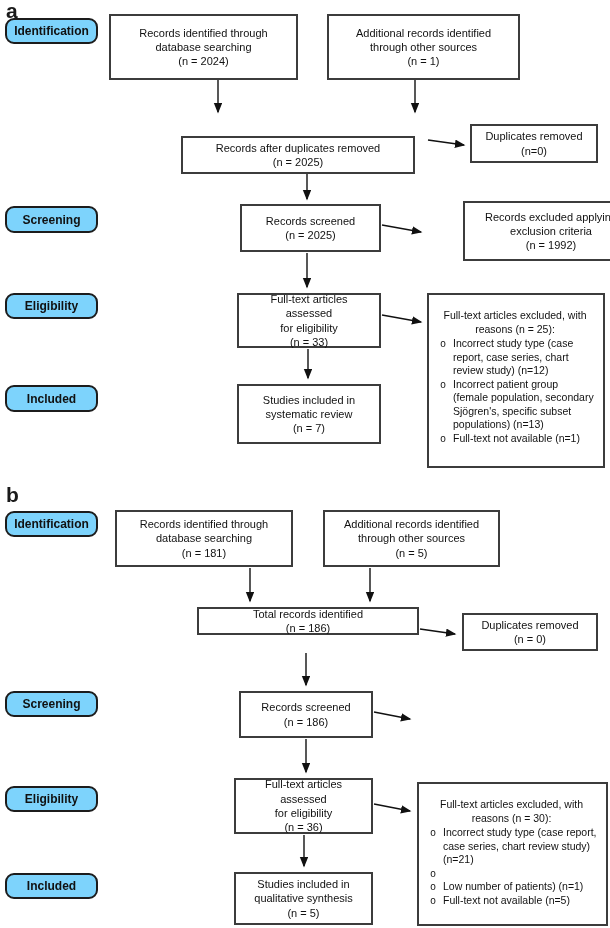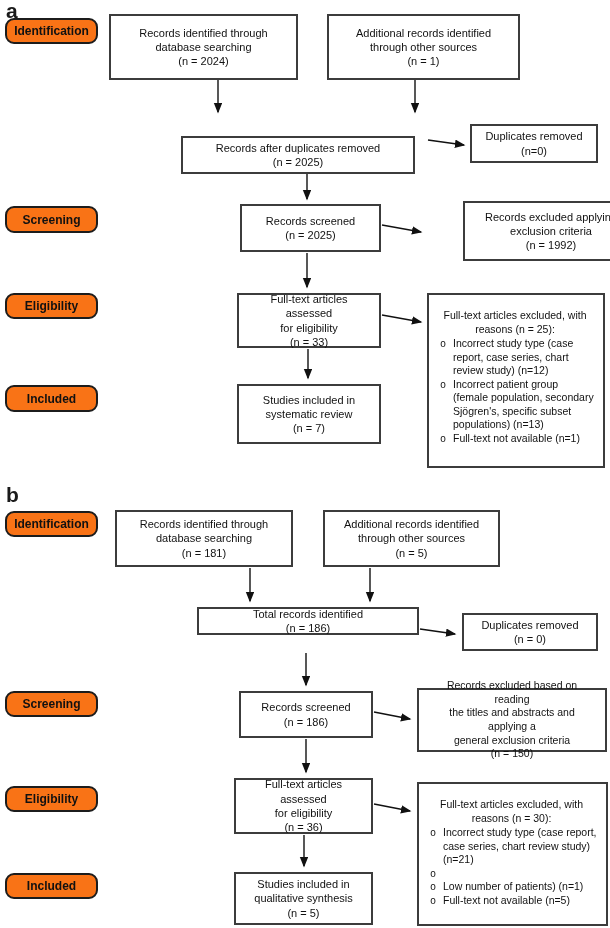--- a/index.html
+++ b/index.html
@@ -4,21 +4,21 @@
 <style>
   html,body{margin:0;padding:0;background:#ffffff;}
   #canvas{
     position:relative;width:610px;height:928px;background:#ffffff;
     font-family:"Liberation Sans",sans-serif;color:#111;overflow:hidden;
   }
   .panel-letter{
     position:absolute;font-size:21px;font-weight:bold;color:#1a1a1a;line-height:1;
   }
   .stage-label{
-    position:absolute;background:#f97316;border:2px solid #1c1c1c;border-radius:9px;
+    position:absolute;background:#7dd3fc;border:2px solid #1c1c1c;border-radius:9px;
     display:flex;align-items:center;justify-content:center;
     font-size:12px;font-weight:bold;box-sizing:border-box;text-align:center;
   }
   .flow-box{
     position:absolute;background:#ffffff;border:2px solid #3c3c3c;
     display:flex;align-items:center;justify-content:center;
     font-size:11px;line-height:1.3;text-align:center;white-space:pre-line;
     box-sizing:border-box;padding:2px 12px;z-index:2;
   }
   .reason-box{
@@ -123,24 +123,20 @@
 (n = 5)</div>
 
   <div class="flow-box" style="left:197px;top:607px;width:222px;height:28px;">Total records identified
 (n = 186)</div>
   <div class="flow-box" style="left:462px;top:613px;width:136px;height:38px;">Duplicates removed
 (n = 0)</div>
 
   <div class="stage-label" style="left:5px;top:691px;width:93px;height:26px;">Screening</div>
   <div class="flow-box" style="left:239px;top:691px;width:134px;height:47px;">Records screened
 (n = 186)</div>
-  <div class="flow-box" style="left:417px;top:688px;width:190px;height:64px;font-size:10.5px;">Records excluded based on reading
-the titles and abstracts and applying a
-general exclusion criteria
-(n = 150)</div>
 
   <div class="stage-label" style="left:5px;top:786px;width:93px;height:26px;">Eligibility</div>
   <div class="flow-box" style="left:234px;top:778px;width:139px;height:56px;">Full-text articles assessed
 for eligibility
 (n = 36)</div>
 
   <div class="reason-box" style="left:417px;top:782px;width:191px;height:144px;">
     <div class="reason-title">Full-text articles excluded, with
 reasons (n = 30):</div>
     <div class="reason-item">

